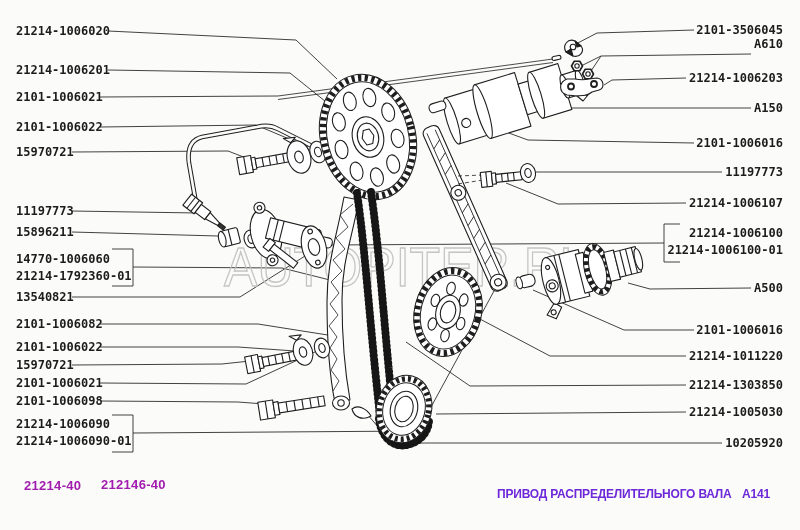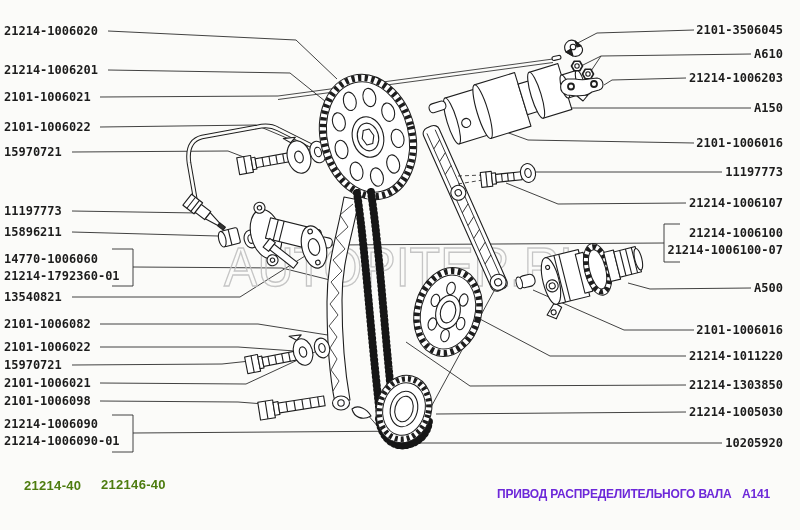--- a/index.html
+++ b/index.html
@@ -1,21 +1,21 @@
 <!DOCTYPE html>
 <html><head>
 <meta charset="utf-8">
 <style>
   html,body{margin:0;padding:0;}
   #page{position:relative;width:800px;height:530px;background:#fbfbf9;overflow:hidden;
         font-family:"Liberation Sans",sans-serif;}
-  .lbl{position:absolute;left:4px;font:bold 12px "DejaVu Sans Mono","Liberation Mono",monospace;
+  .lbl{position:absolute;left:16px;font:bold 12px "DejaVu Sans Mono","Liberation Mono",monospace;
        color:#1c1c1c;white-space:nowrap;letter-spacing:0;text-align:center;}
   .lbl.r{left:auto;right:17px;}
-  .code{position:absolute;font:bold 13px "Liberation Sans",sans-serif;color:#4d7c0f;letter-spacing:.3px;}
+  .code{position:absolute;font:bold 13px "Liberation Sans",sans-serif;color:#a21caf;letter-spacing:.3px;}
   .caption{position:absolute;font:bold 12px "Liberation Sans",sans-serif;color:#6d28d9;letter-spacing:-.2px;}
   svg{position:absolute;left:0;top:0;}
 </style>
 </head>
 <body>
 
 <div id="page">
 
 <svg width="800" height="530" viewBox="0 0 800 530">
 
@@ -337,28 +337,28 @@
   <div class="lbl" style="top:290px">13540821</div>
   <div class="lbl" style="top:317px">2101-1006082</div>
   <div class="lbl" style="top:340px">2101-1006022</div>
   <div class="lbl" style="top:358px">15970721</div>
   <div class="lbl" style="top:376px">2101-1006021</div>
   <div class="lbl" style="top:394px">2101-1006098</div>
   <div class="lbl" style="top:417px">21214-1006090</div>
   <div class="lbl" style="top:434px">21214-1006090-01</div>
 
   <div class="lbl r" style="top:23px">2101-3506045</div>
-  <div class="lbl r" style="top:47px">А610</div>
+  <div class="lbl r" style="top:37px">А610</div>
   <div class="lbl r" style="top:71px">21214-1006203</div>
   <div class="lbl r" style="top:101px">А150</div>
   <div class="lbl r" style="top:136px">2101-1006016</div>
   <div class="lbl r" style="top:165px">11197773</div>
   <div class="lbl r" style="top:196px">21214-1006107</div>
   <div class="lbl r" style="top:226px">21214-1006100</div>
-  <div class="lbl r" style="top:243px">21214-1006100-07</div>
+  <div class="lbl r" style="top:243px">21214-1006100-01</div>
   <div class="lbl r" style="top:281px">А500</div>
   <div class="lbl r" style="top:323px">2101-1006016</div>
   <div class="lbl r" style="top:349px">21214-1011220</div>
   <div class="lbl r" style="top:378px">21214-1303850</div>
   <div class="lbl r" style="top:405px">21214-1005030</div>
   <div class="lbl r" style="top:436px">10205920</div>
 
   <div class="code" style="left:24px;top:478px">21214-40</div>
   <div class="code" style="left:101px;top:477px">212146-40</div>
   <div class="caption" style="left:497px;top:487px">ПРИВОД РАСПРЕДЕЛИТЕЛЬНОГО ВАЛА</div>

